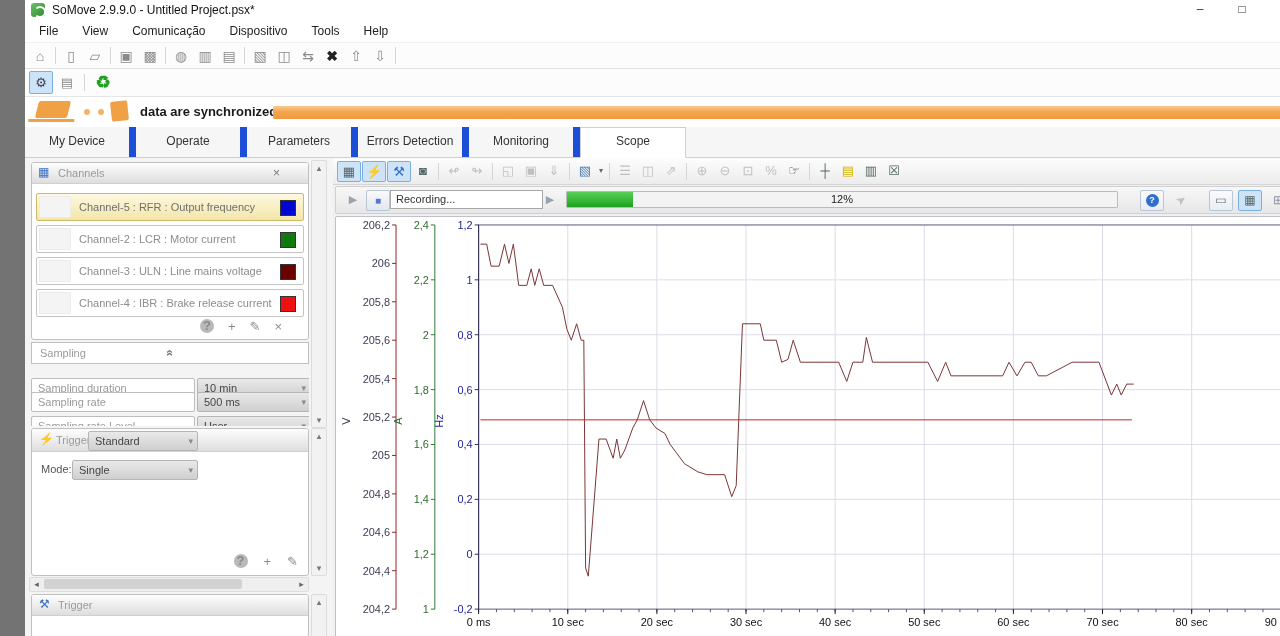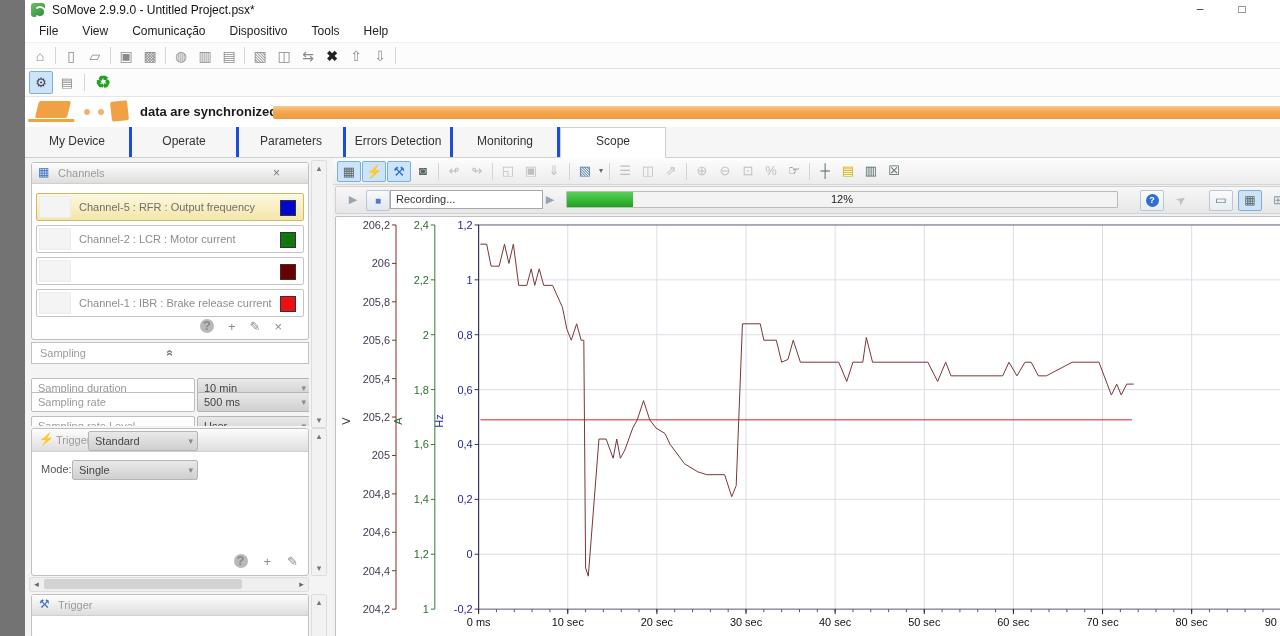--- a/index.html
+++ b/index.html
@@ -34,21 +34,21 @@
           transform:skewX(-14deg);border-radius:2px;}
   .laptop:after{content:"";position:absolute;left:-6px;bottom:-4px;width:46px;height:3px;background:#f0a045;transform:skewX(14deg);}
   .syncdot{position:absolute;top:12px;width:6px;height:6px;border-radius:50%;background:#f2b468;}
   .syncdot.d1{left:59px;} .syncdot.d2{left:73px;}
   .devbox{position:absolute;left:86px;top:4px;width:17px;height:20px;background:#f0a045;border-radius:2px;transform:rotate(-6deg);}
   .synctext{position:absolute;left:115px;top:0;line-height:30px;font-size:13px;font-weight:bold;color:#1a1a1a;}
   .syncbar{position:absolute;left:248px;right:0;top:9px;height:13px;border-radius:2px 0 0 2px;
            background:linear-gradient(#f9c98d,#f3a54e 45%,#ef9a3e);}
   
   .tabbar{height:30px;background:#f6f6f6;border-bottom:1px solid #cfcfcf;display:flex;}
-  .tab{width:104px;text-align:center;line-height:29px;font-size:12px;color:#333;border-right:3px solid #1d4ed8;}
+  .tab{width:104px;text-align:center;line-height:29px;font-size:12px;color:#333;border-right:7px solid #1d4ed8;}
   .tab.active{background:#fff;border:1px solid #cfcfcf;border-bottom:1px solid #fff;margin-bottom:-1px;line-height:27px;}
   .tabfill{flex:1;}
   
   .content{position:relative;height:480px;background:#f0f0f0;}
   .leftpanel{position:absolute;left:0;top:0;width:308px;height:480px;background:#f4f4f4;border-right:1px solid #c8c8c8;}
   .grp{position:absolute;background:#fff;border:1px solid #c0c0c0;border-radius:3px;overflow:hidden;}
   .grphead{position:absolute;left:0;top:0;right:0;height:20px;
            background:linear-gradient(#fdfdfd,#dedede);border-bottom:1px solid #d0d0d0;}
   .grphead .ghicon{position:absolute;left:6px;top:2px;font-size:12px;}
   .grphead .ghtitle{position:absolute;left:26px;top:0;line-height:20px;font-size:11px;color:#9a9a9a;}
@@ -207,25 +207,26 @@
           <span class="chlabel">Channel-5 : RFR : Output frequency</span>
           <span class="swatch" style="background: rgb(0, 8, 208);"></span>
         </div>
         <div class="chrow" style="top:62px">
           <span class="encell"></span>
           <span class="chlabel">Channel-2 : LCR : Motor current</span>
           <span class="swatch" style="background: rgb(17, 119, 17);"></span>
         </div>
         <div class="chrow" style="top:94px">
           <span class="encell"></span>
+          <span class="chlabel">Channel-3 : ULN : Line mains voltage</span>
           <span class="swatch" style="background: rgb(107, 0, 0);"></span>
         </div>
         <div class="chrow" style="top:126px">
           <span class="encell"></span>
-          <span class="chlabel">Channel-1 : IBR : Brake release current</span>
+          <span class="chlabel">Channel-4 : IBR : Brake release current</span>
           <span class="swatch" style="background: rgb(238, 17, 17);"></span>
         </div>
         <div class="iconrow" style="top:156px">
           <span class="qmark">?</span>
           <span>+</span>
           <span>✎</span>
           <span>×</span>
         </div>
       </div>
 

